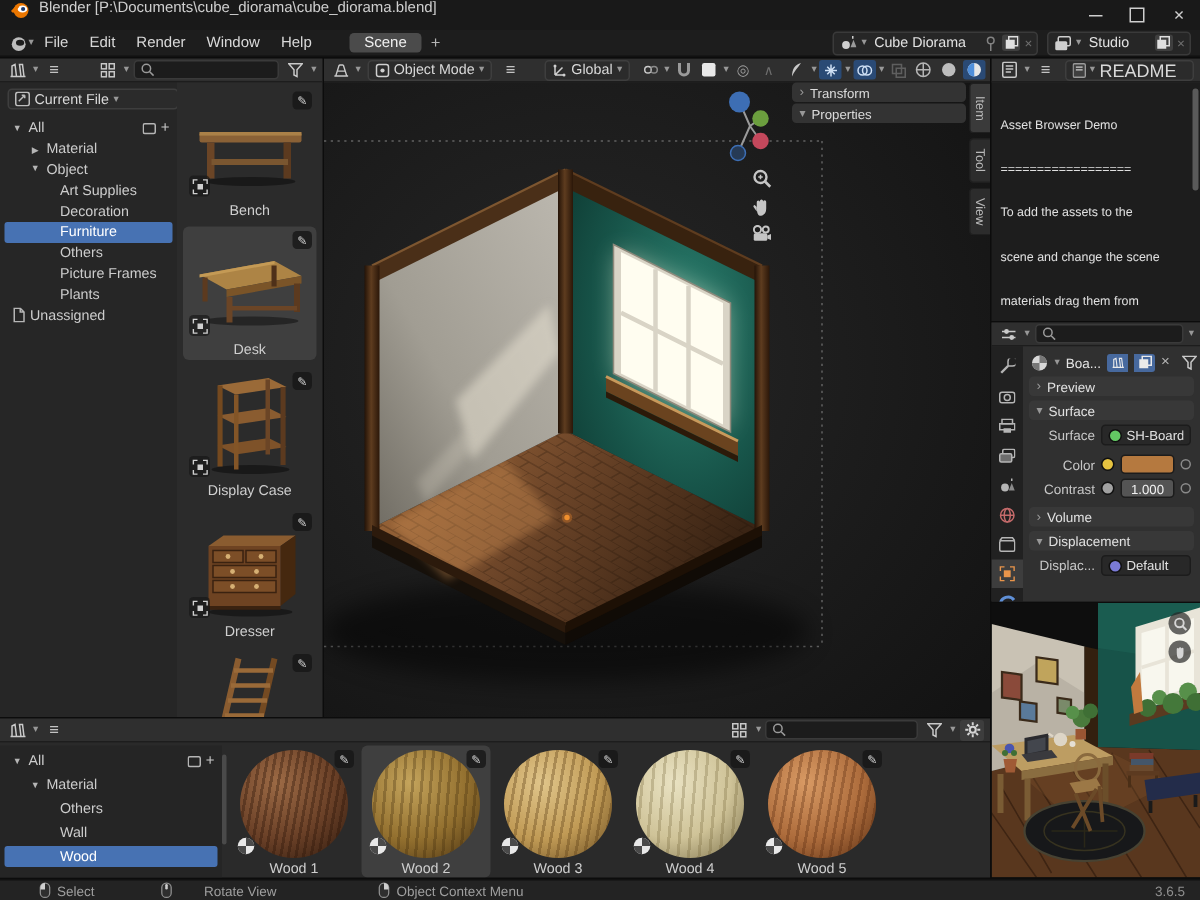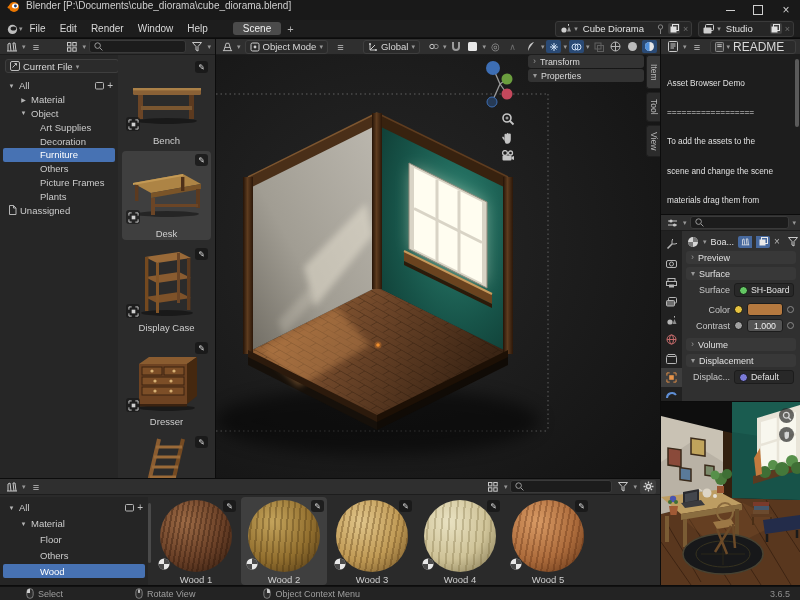--- a/index.html
+++ b/index.html
@@ -885,24 +885,24 @@
             <rect x="0.5" y="1.5" width="8" height="6.5" rx="1" fill="none" stroke="#b5b5b5"></rect>
           </svg>
       </span>
       <span style="font-size:10px;color:#c5c5c5;margin-right:2px">+</span>
     </div>
     <div class="tree-row" style="padding-left:16px;margin-top:2px">
       <span class="arrow">▼</span>
       <span>Material</span>
     </div>
     <div class="tree-row" style="padding-left:37px;margin-top:2px">
-      <span>Floor</span>
+      <span>Others</span>
     </div>
     <div class="tree-row" style="padding-left:37px;margin-top:2px">
-      <span>Others</span>
+      <span>Wall</span>
     </div>
     <div class="tree-row tree-sel" style="padding-left:37px;margin-top:2px">
       <span>Wood</span>
     </div>
   </div>
   <div class="abs" style="left:148px;top:24px;width:3px;height:60px;background:#4a4a4a;border-radius:2px"></div>
 
   <div class="abs" style="left:152px;top:17px;right:0;bottom:0">
 
     <div class="thumb-card" style="left:1px;top:1px;width:86px;height:88px">
@@ -993,21 +993,21 @@
 </div>
 
 <div class="abs" style="left:0;top:586px;width:800px;height:14px;background:#232323;display:flex;align-items:center;font-size:9px;color:#9f9f9f;border-top:1px solid #111;box-sizing:border-box">
   <span class="row" style="margin-left:26px;gap:4px">
     <svg width="8" height="11" viewBox="0 0 9 13">
         <rect x="0.8" y="0.8" width="7.4" height="11.4" rx="3.6" fill="#2e2e2e" stroke="#8f8f8f"></rect>
         <path d="M4.5 0.8 A3.6 3.6 0 0 0 0.9 4.4 V6 H4.5 Z" fill="#cfcfcf"></path>
       </svg>
     <span>Select</span>
   </span>
-  <span class="row" style="margin-left:72px;gap:4px">
+  <span class="row" style="margin-left:44px;gap:21px">
     <svg width="8" height="11" viewBox="0 0 9 13">
         <rect x="0.8" y="0.8" width="7.4" height="11.4" rx="3.6" fill="#2e2e2e" stroke="#8f8f8f"></rect>
         <rect x="3.5" y="1.5" width="2" height="4.5" rx="1" fill="#cfcfcf"></rect>
       </svg>
     <span>Rotate View</span>
   </span>
   <span class="row" style="margin-left:68px;gap:4px">
     <svg width="8" height="11" viewBox="0 0 9 13">
         <rect x="0.8" y="0.8" width="7.4" height="11.4" rx="3.6" fill="#2e2e2e" stroke="#8f8f8f"></rect>
         <path d="M4.5 0.8 A3.6 3.6 0 0 1 8.1 4.4 V6 H4.5 Z" fill="#cfcfcf"></path>

